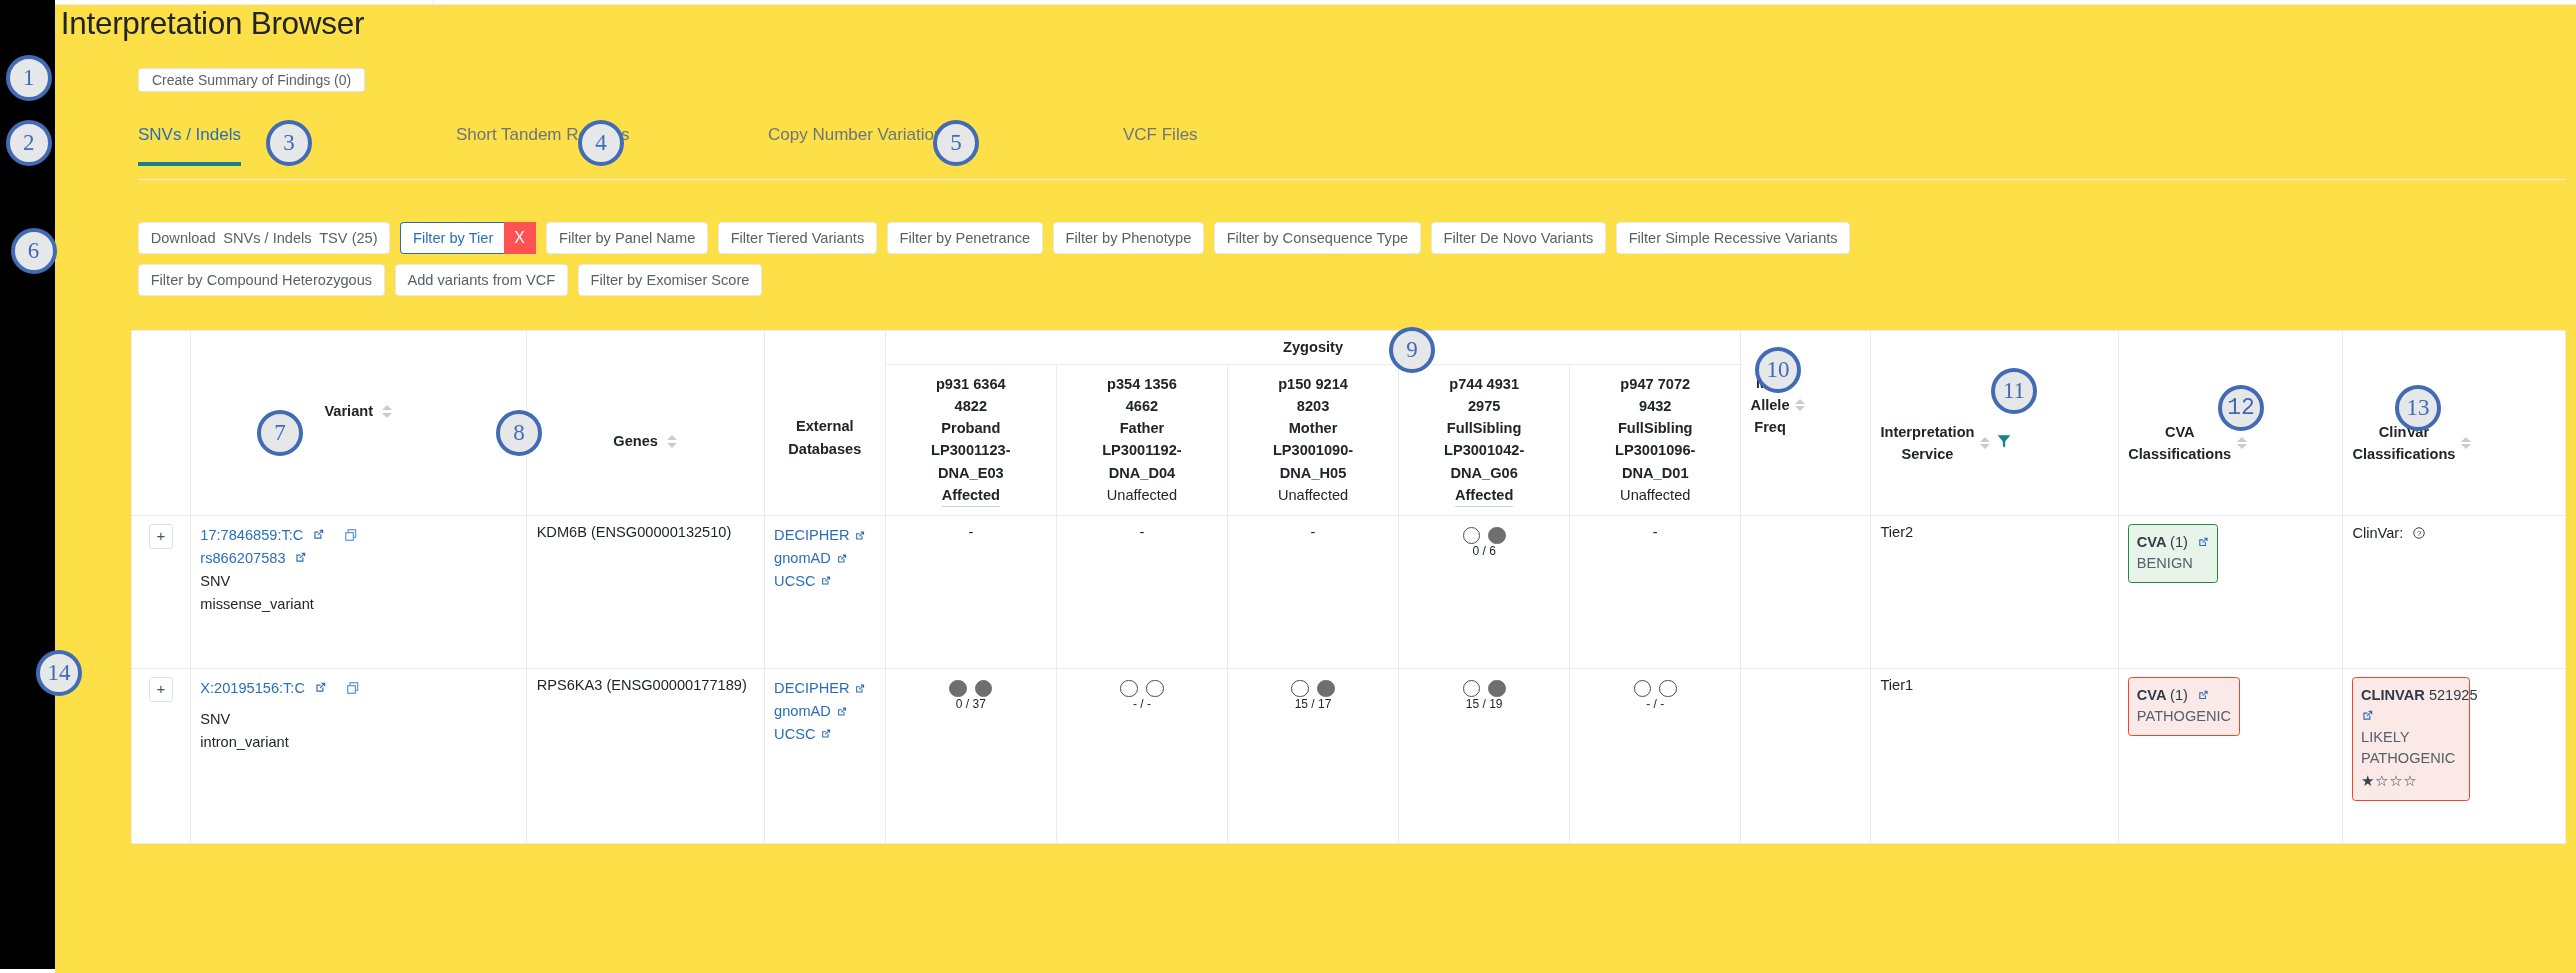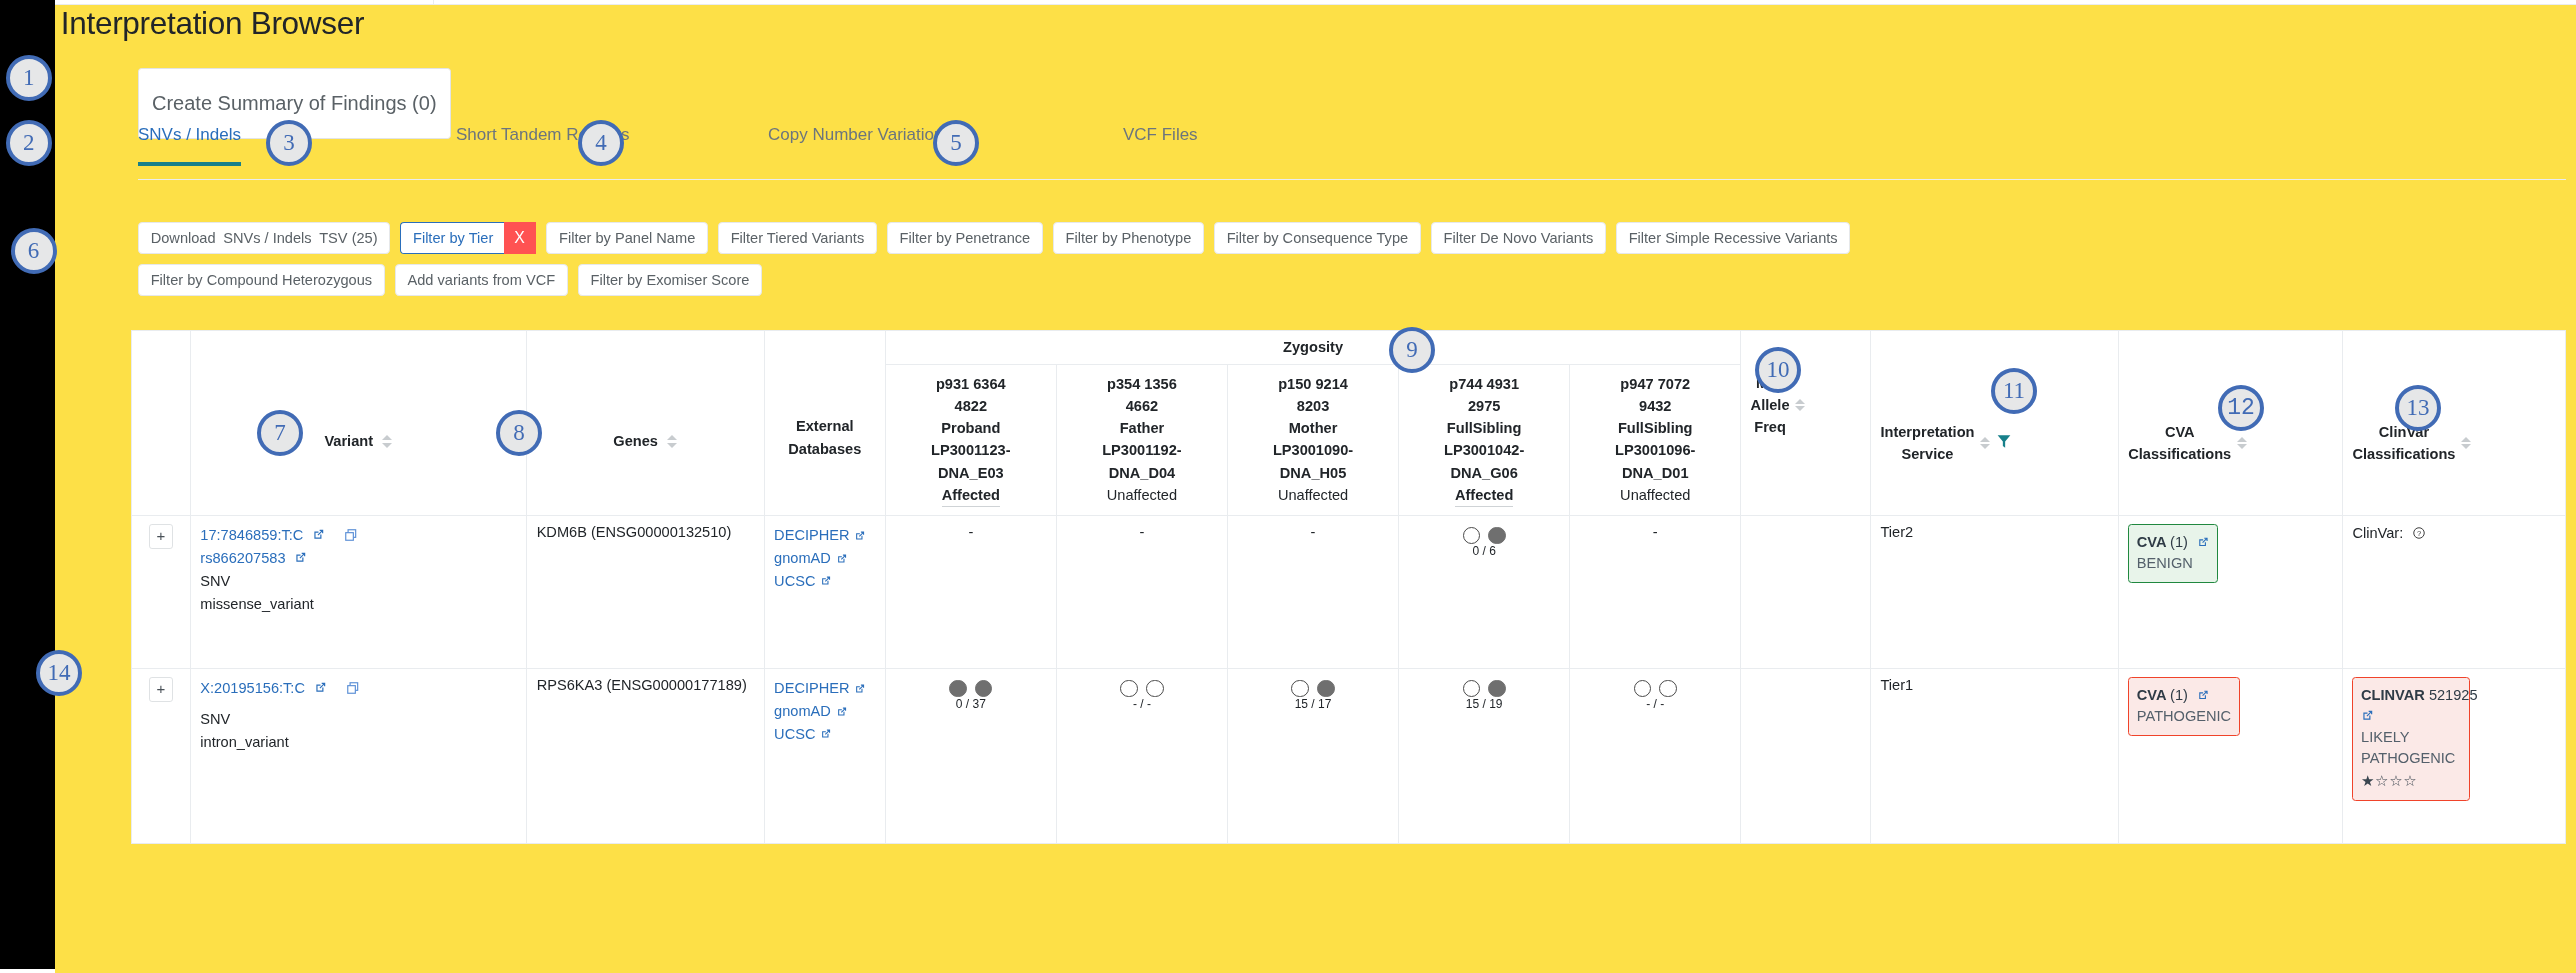--- a/index.html
+++ b/index.html
@@ -14,22 +14,22 @@
   .topsliver{position:absolute;left:55px;top:0;width:2521px;height:5.3px;
     background:#fff;border-bottom:1.2px solid #e9ecef;box-sizing:border-box;}
   .topsliver .divcell{position:absolute;top:0;bottom:0;width:1.2px;background:#e9ecef;}
 
   .page{position:absolute;left:55px;top:5.3px;right:0;bottom:0;background:#fde047;}
 
   .title{position:absolute;left:5.8px;top:0px;font-size:31.5px;color:#212529;
     letter-spacing:-0.3px;white-space:nowrap;}
 
   .btn-summary{position:absolute;left:83px;top:63px;
-    padding:23px 13px;border:1.2px solid #e2e4e6;border-radius:3.5px;background:#fff;
-    color:#5a6166;font-size:20px;white-space:nowrap;box-sizing:border-box;}
+    padding:3px 13px;border:1.2px solid #e2e4e6;border-radius:3.5px;background:#fff;
+    color:#5a6166;font-size:14px;white-space:nowrap;box-sizing:border-box;}
 
   .tabs{position:absolute;left:83px;top:120px;width:2428px;height:54px;
     border-bottom:1.8px solid #e9ecef;}
   .tab{position:absolute;top:0px;font-size:17px;color:#6c757d;white-space:nowrap;
     padding-bottom:16.3px;}
   .tab.active{color:#2a6ebb;border-bottom:4.1px solid #17808a;}
 
   .filters{position:absolute;left:83px;top:217px;width:2434px;}
   .frow{display:flex;gap:10px;margin-bottom:10px;}
   .fbtn{border:1.2px solid #e6e8ea;border-radius:4.1px;background:#fff;color:#5a6166;
@@ -163,21 +163,21 @@
           <col style="width:116px">
         <col style="width:88px">
         <col style="width:168px">
         <col style="width:152px">
         <col style="width:151px">
       </colgroup>
       <thead>
         <tr>
           <th rowspan="2"></th>
           <th rowspan="2">
-            <div style="margin-top:93px">
+            <div style="margin-top:63px">
               <span class="hlabel">Variant</span>
               <span class="sorter"><i class="up"></i><i class="dn"></i></span>
             </div>
           </th>
           <th rowspan="2">
             <div style="margin-top:93px">
               <span class="hlabel">Genes</span>
               <span class="sorter"><i class="up"></i><i class="dn"></i></span>
             </div>
           </th>

